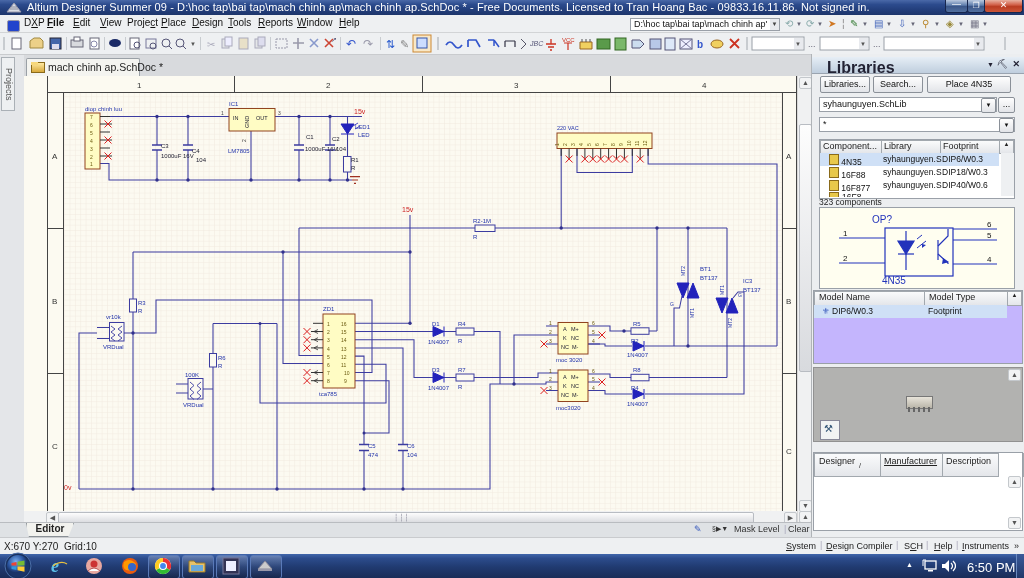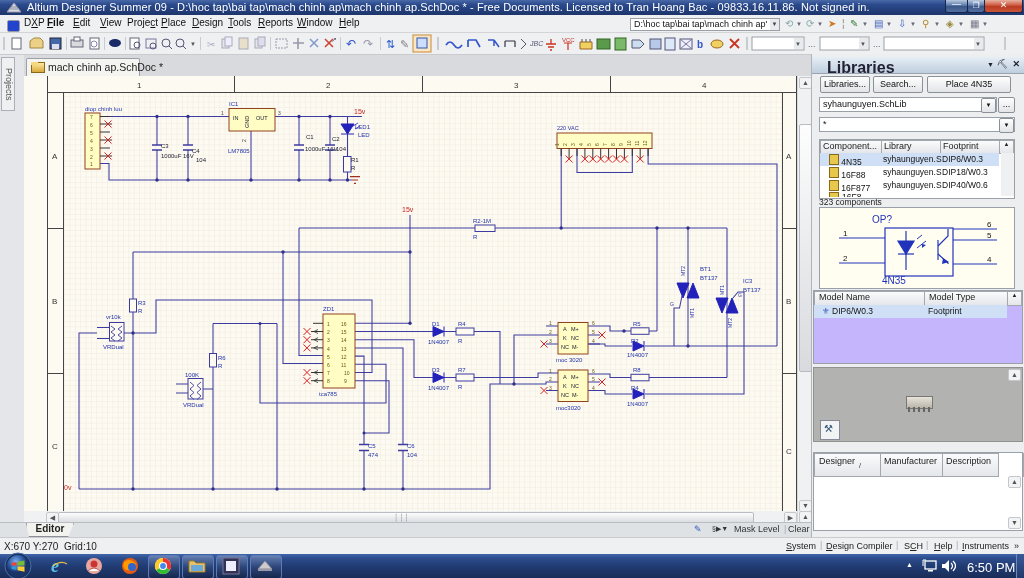--- a/index.html
+++ b/index.html
@@ -698,21 +698,21 @@
         </div>
       <div class="abs sbtn" style="right:1px;top:1px;width:11px;height:10px;line-height:10px;">▲</div>
     </div>
 
     <div class="abs" style="left:2px;top:398px;width:208px;height:77px;background:#fff;border:1px solid #9aa0a8;">
       <div class="thead" style="left:0px;top:0px;width:66px;height:22px;">
           <span style="position:absolute;left:4px;top:2px;">Designer</span>
           <span style="position:absolute;left:44px;top:8px;font-size:7px;">/</span>
         </div>
       <div class="thead" style="left:66px;top:0px;width:62px;height:22px;">
-          <span style="position:absolute;left:3px;top:2px;">Manufacturer</span>
+          <span style="position:absolute;left:3px;top:2px;text-decoration:underline;">Manufacturer</span>
         </div>
       <div class="thead" style="left:128px;top:0px;width:55px;height:22px;">
           <span style="position:absolute;left:3px;top:2px;">Description</span>
         </div>
       <div class="thead" style="left:183px;top:0px;width:23px;height:22px;margin-left:26px;">
           <span style="position:absolute;left:2px;top:1px;">Unit</span>
           <span style="position:absolute;left:2px;top:10px;">Price</span>
         </div>
       <div class="abs sbtn" style="right:1px;top:23px;width:11px;height:10px;line-height:10px;">▲</div>
       <div class="abs sbtn" style="right:1px;bottom:1px;width:11px;height:10px;line-height:10px;">▼</div>

